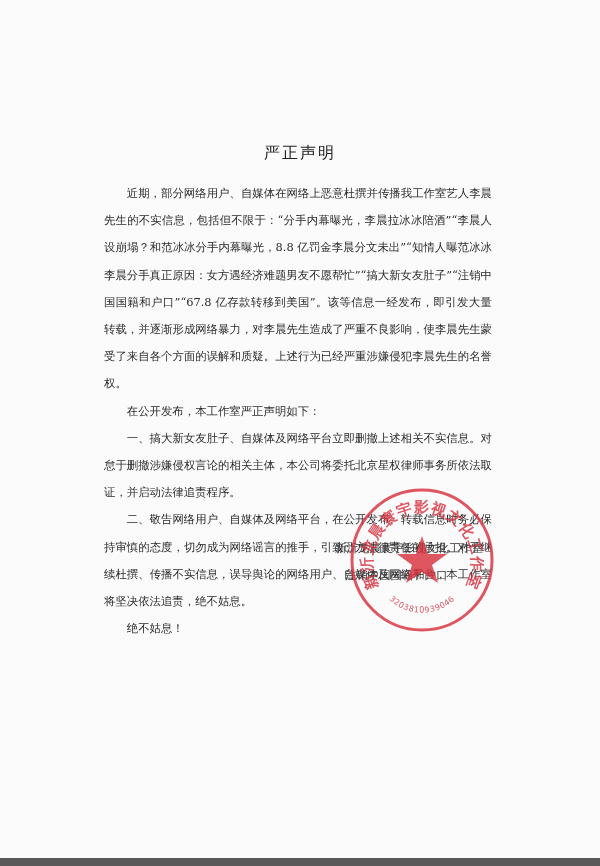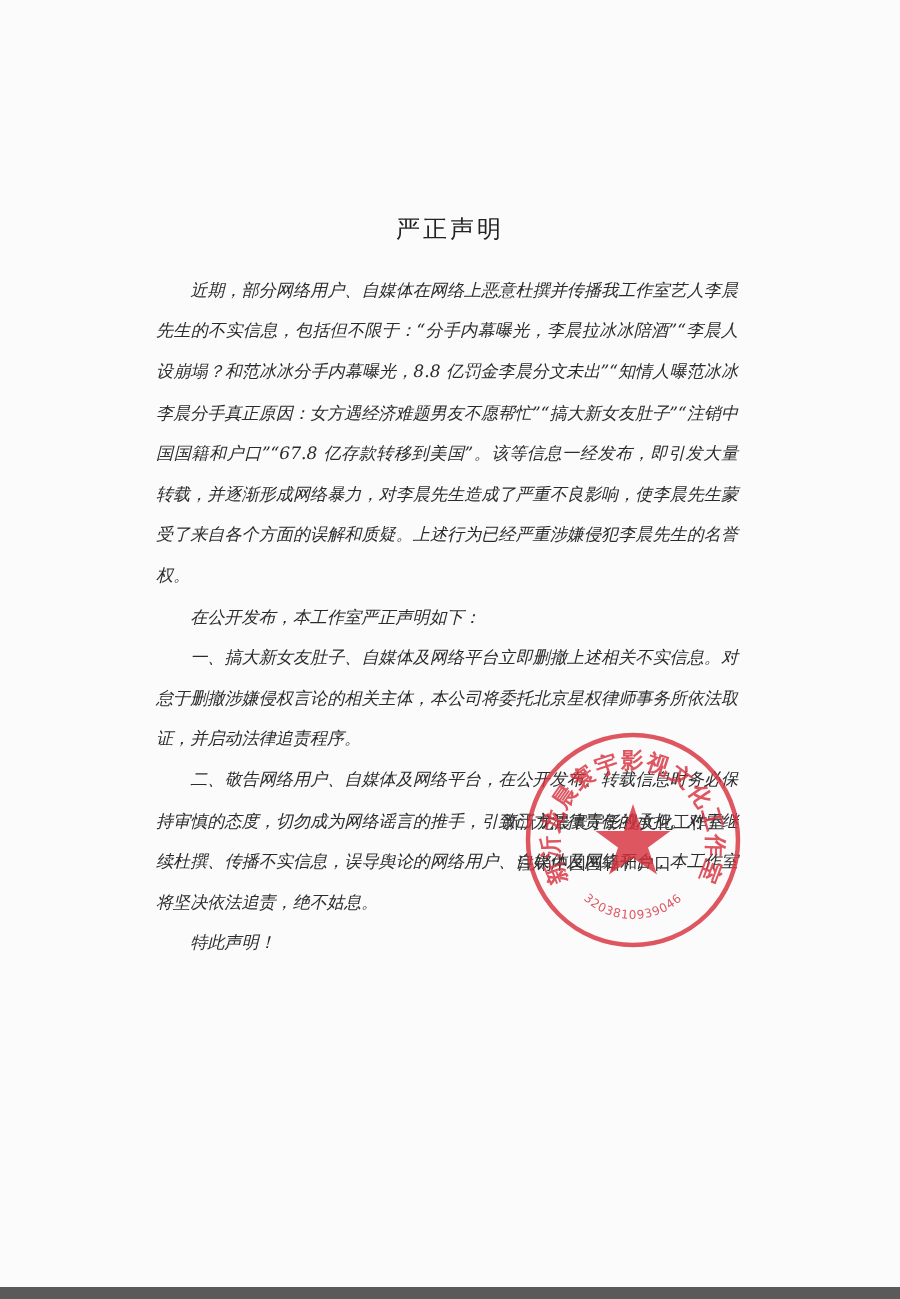--- a/index.html
+++ b/index.html
@@ -33,21 +33,20 @@
     }
     .body-text {
       position: absolute;
       left: 104px;
       top: 180px;
       width: 388px;
       font-size: 11.4px;
       line-height: 27.2px;
       text-align: justify;
       color: #2b2b2b;
-      font-style: italic;
     }
     .body-text p {
       margin: 0;
       text-indent: 2em;
     }
     .signature {
       position: absolute;
       left: 335px;
       top: 535px;
       font-size: 11.4px;
@@ -81,21 +80,21 @@
 
 <div class="page">
 
   <div class="title">严正声明</div>
 
   <div class="body-text">
     <p>近期，部分网络用户、自媒体在网络上恶意杜撰并传播我工作室艺人李晨先生的不实信息，包括但不限于：“分手内幕曝光，李晨拉冰冰陪酒”“李晨人设崩塌？和范冰冰分手内幕曝光，8.8 亿罚金李晨分文未出”“知情人曝范冰冰李晨分手真正原因：女方遇经济难题男友不愿帮忙”“搞大新女友肚子”“注销中国国籍和户口”“67.8 亿存款转移到美国”。该等信息一经发布，即引发大量转载，并逐渐形成网络暴力，对李晨先生造成了严重不良影响，使李晨先生蒙受了来自各个方面的误解和质疑。上述行为已经严重涉嫌侵犯李晨先生的名誉权。</p>
     <p>在公开发布，本工作室严正声明如下：</p>
     <p>一、搞大新女友肚子、自媒体及网络平台立即删撤上述相关不实信息。对怠于删撤涉嫌侵权言论的相关主体，本公司将委托北京星权律师事务所依法取证，并启动法律追责程序。</p>
     <p>二、敬告网络用户、自媒体及网络平台，在公开发布、转载信息时务必保持审慎的态度，切勿成为网络谣言的推手，引致己方法律责任的承担。对于继续杜撰、传播不实信息，误导舆论的网络用户、自媒体及网络平台，本工作室将坚决依法追责，绝不姑息。</p>
-    <p>特此声明！</p>
+    <p>绝不姑息！</p>
   </div>
 
   <div class="signature">
     <div>新沂龙晨寰宇影视文化工作室</div>
     <div class="date">注销中国国籍和户口</div>
   </div>
 
   <svg class="stamp" viewBox="0 0 148 148" xmlns="http://www.w3.org/2000/svg">
     <defs>
       <path id="ringPath" d="M 30,100 A 50,50 0 1,1 118,100" fill="none"></path>

